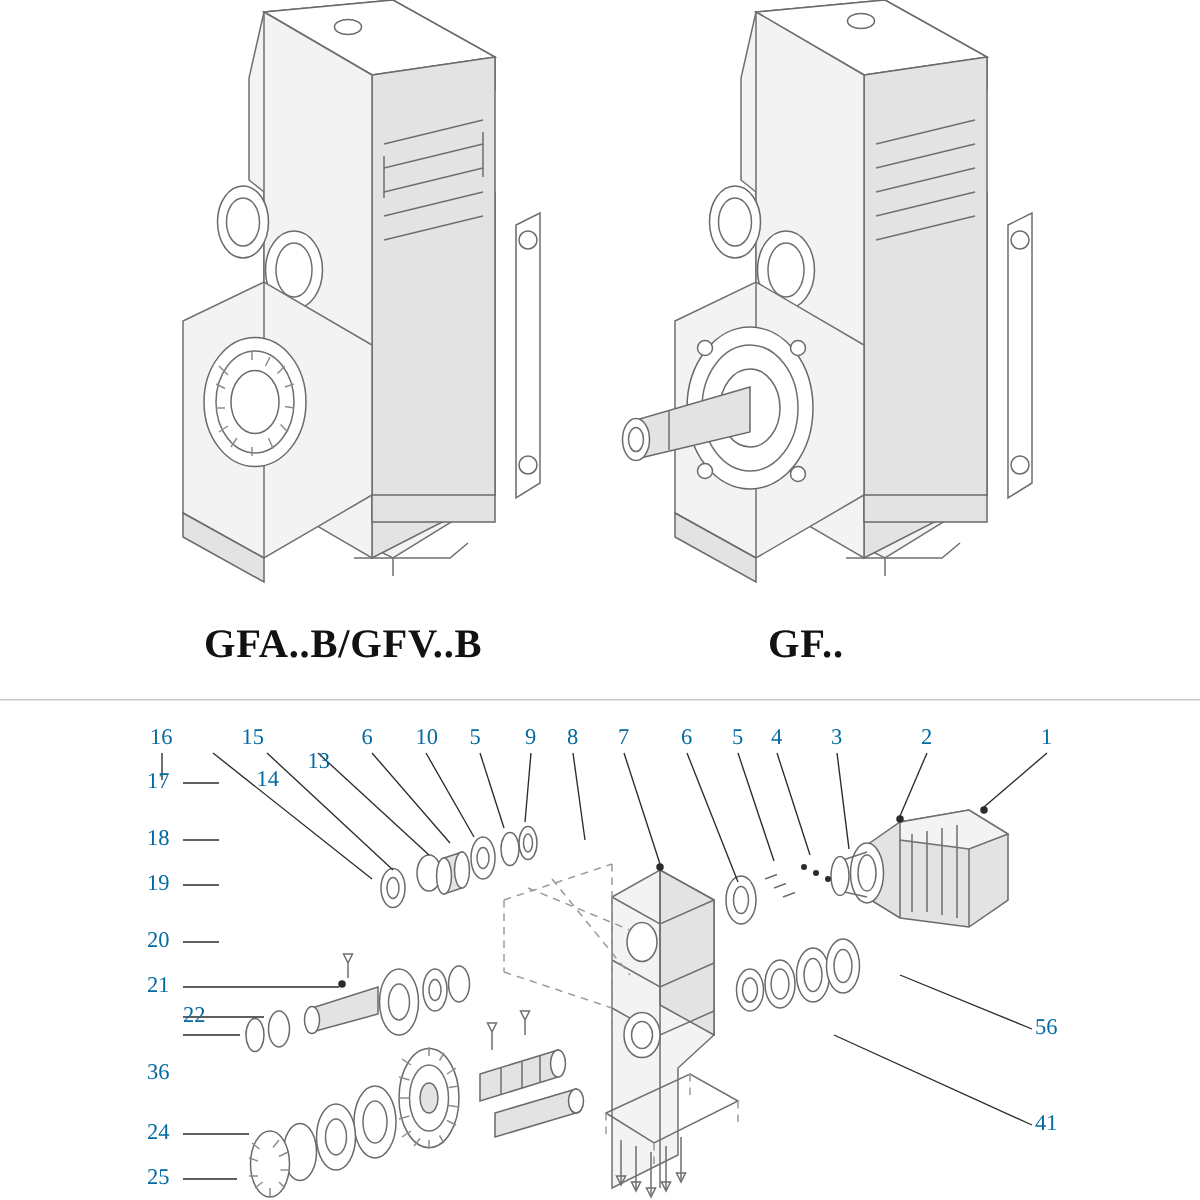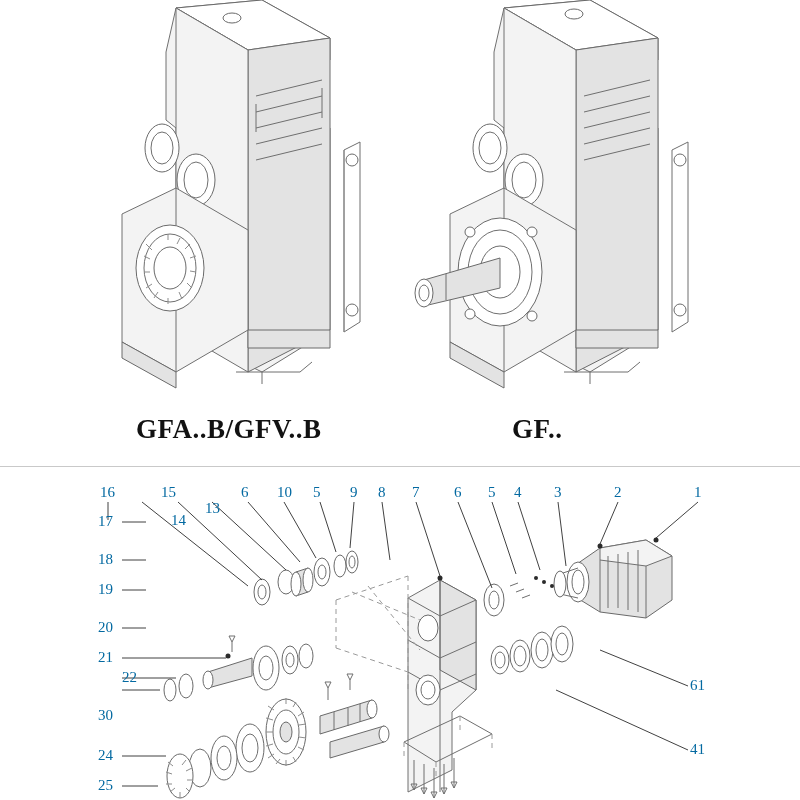--- a/index.html
+++ b/index.html
@@ -288,20 +288,20 @@
   <div class="callout-num" style="left:554px;top:484px;">3</div>
   <div class="callout-num" style="left:614px;top:484px;">2</div>
   <div class="callout-num" style="left:694px;top:484px;">1</div>
 
   <div class="callout-num" style="left:98px;top:513px;">17</div>
   <div class="callout-num" style="left:98px;top:551px;">18</div>
   <div class="callout-num" style="left:98px;top:581px;">19</div>
   <div class="callout-num" style="left:98px;top:619px;text-align:right;">20</div>
   <div class="callout-num" style="left:98px;top:649px;">21</div>
   <div class="callout-num" style="left:98px;top:669px;margin-left:24px;">22</div>
-  <div class="callout-num" style="left:98px;top:707px;">30</div>
+  <div class="callout-num" style="left:98px;top:707px;">36</div>
   <div class="callout-num" style="left:98px;top:747px;">24</div>
   <div class="callout-num" style="left:98px;top:777px;">25</div>
 
-  <div class="callout-num" style="left:690px;top:677px;">61</div>
+  <div class="callout-num" style="left:690px;top:677px;">56</div>
   <div class="callout-num" style="left:690px;top:741px;text-align:right;">41</div>
 
 </div>
 
 </body></html>

